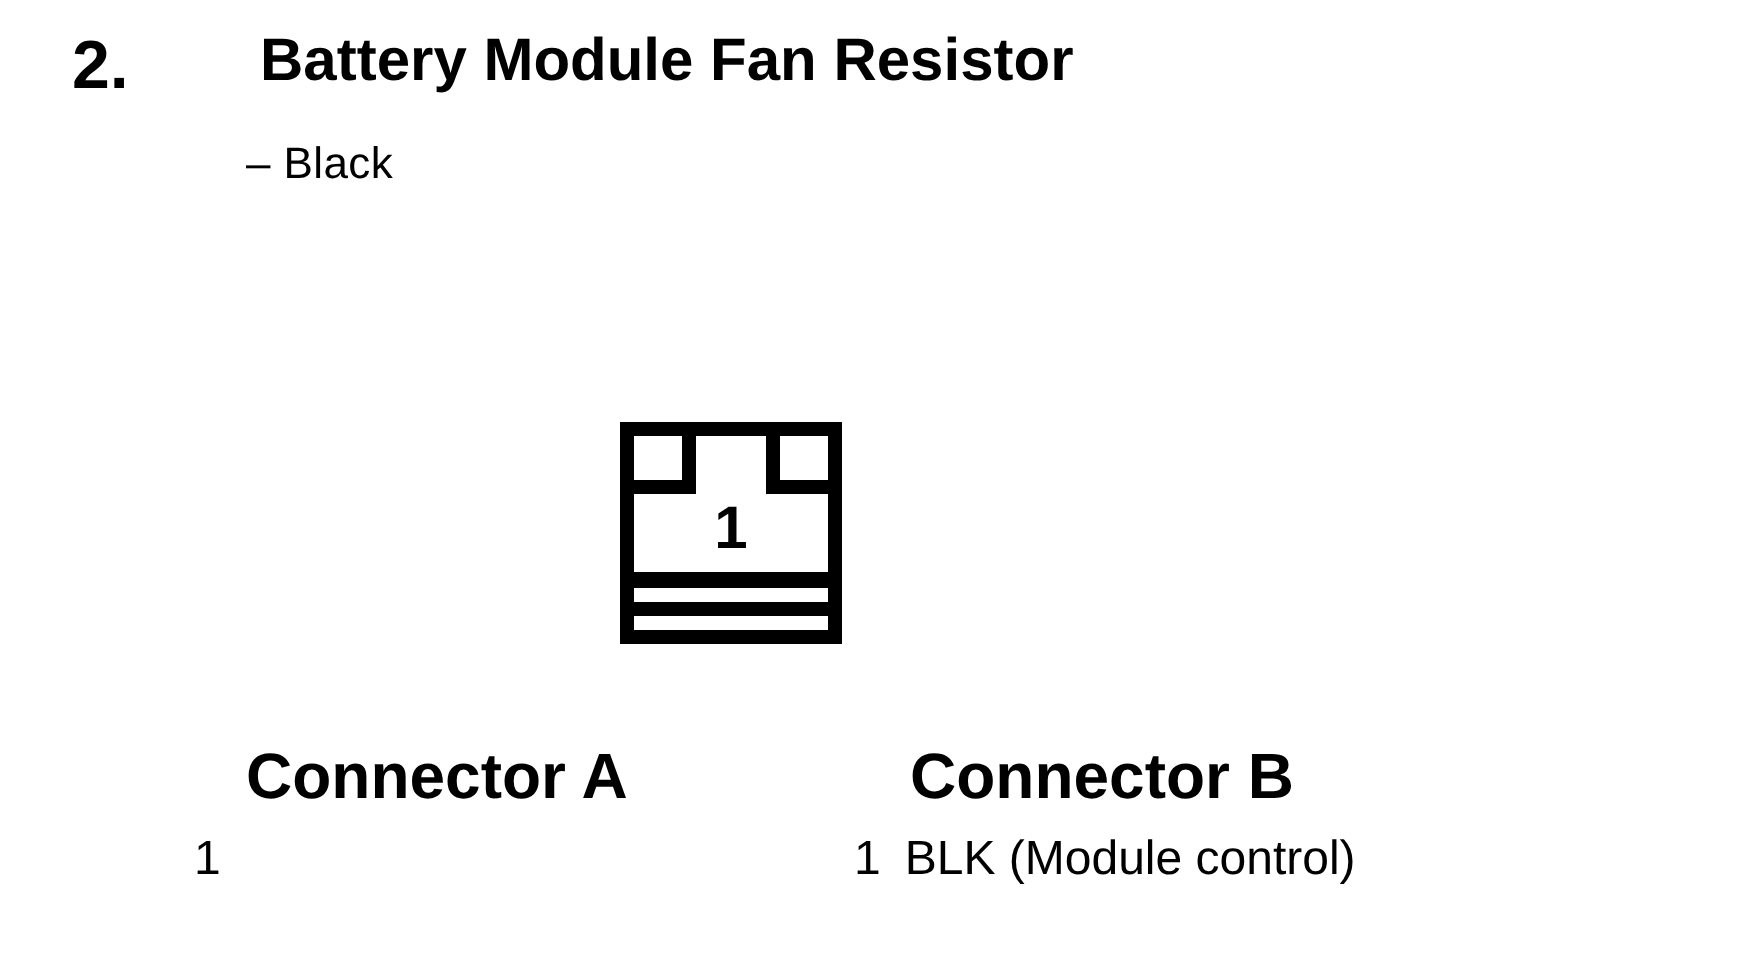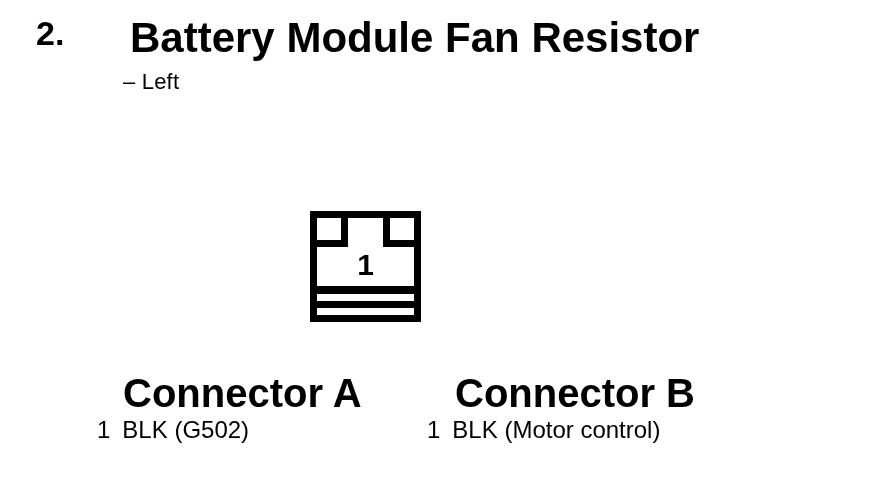--- a/index.html
+++ b/index.html
@@ -24,21 +24,21 @@
     top: 13px;
     font-size: 34px;
     font-weight: bold;
     line-height: 1.2;
   }
   .sec-title {
     position: absolute;
     left: 130px;
     top: 13px;
     margin: 0;
-    font-size: 42px;
+    font-size: 30px;
     font-weight: bold;
     line-height: 1.2;
     white-space: nowrap;
   }
 
   
   .details {
     position: absolute;
     left: 123px;
     top: 67px;
@@ -81,21 +81,21 @@
     font-size: 30px;
     font-weight: bold;
     line-height: 1;
   }
 
   
   .conn-title {
     position: absolute;
     top: 369px;
     margin: 0;
-    font-size: 40px;
+    font-size: 32px;
     font-weight: bold;
     line-height: 1.2;
     white-space: nowrap;
   }
   .conn-a-title { left: 123px; }
   .conn-b-title { left: 455px; }
 
   .pin-row {
     position: absolute;
     top: 416px;
@@ -111,40 +111,39 @@
 </head>
 <body>
 
 <div class="page">
 
   <span class="sec-num">2.</span>
 
   <h1 class="sec-title">Battery Module Fan Resistor</h1>
 
   <ul class="details">
-    <li>– Left</li>
+    <li>– Black</li>
   </ul>
 
   <div class="diagram">
     <div class="bar vbar-left"></div>
     <div class="bar hbar-left"></div>
     <div class="bar vbar-right"></div>
     <div class="bar hbar-right"></div>
     <div class="pin-label">1</div>
     <div class="bar stripe-top"></div>
     <div class="bar stripe-bot"></div>
   </div>
 
   <h2 class="conn-title conn-a-title">Connector A</h2>
 
   <h2 class="conn-title conn-b-title">Connector B</h2>
 
   <div class="pin-row pin-row-a">
     <span class="pin-num">1</span>
-    <span class="pin-desc">BLK (G502)</span>
   </div>
 
   <div class="pin-row pin-row-b">
     <span class="pin-num">1</span>
-    <span class="pin-desc">BLK (Motor control)</span>
+    <span class="pin-desc">BLK (Module control)</span>
   </div>
 
 </div>
 
 </body></html>

